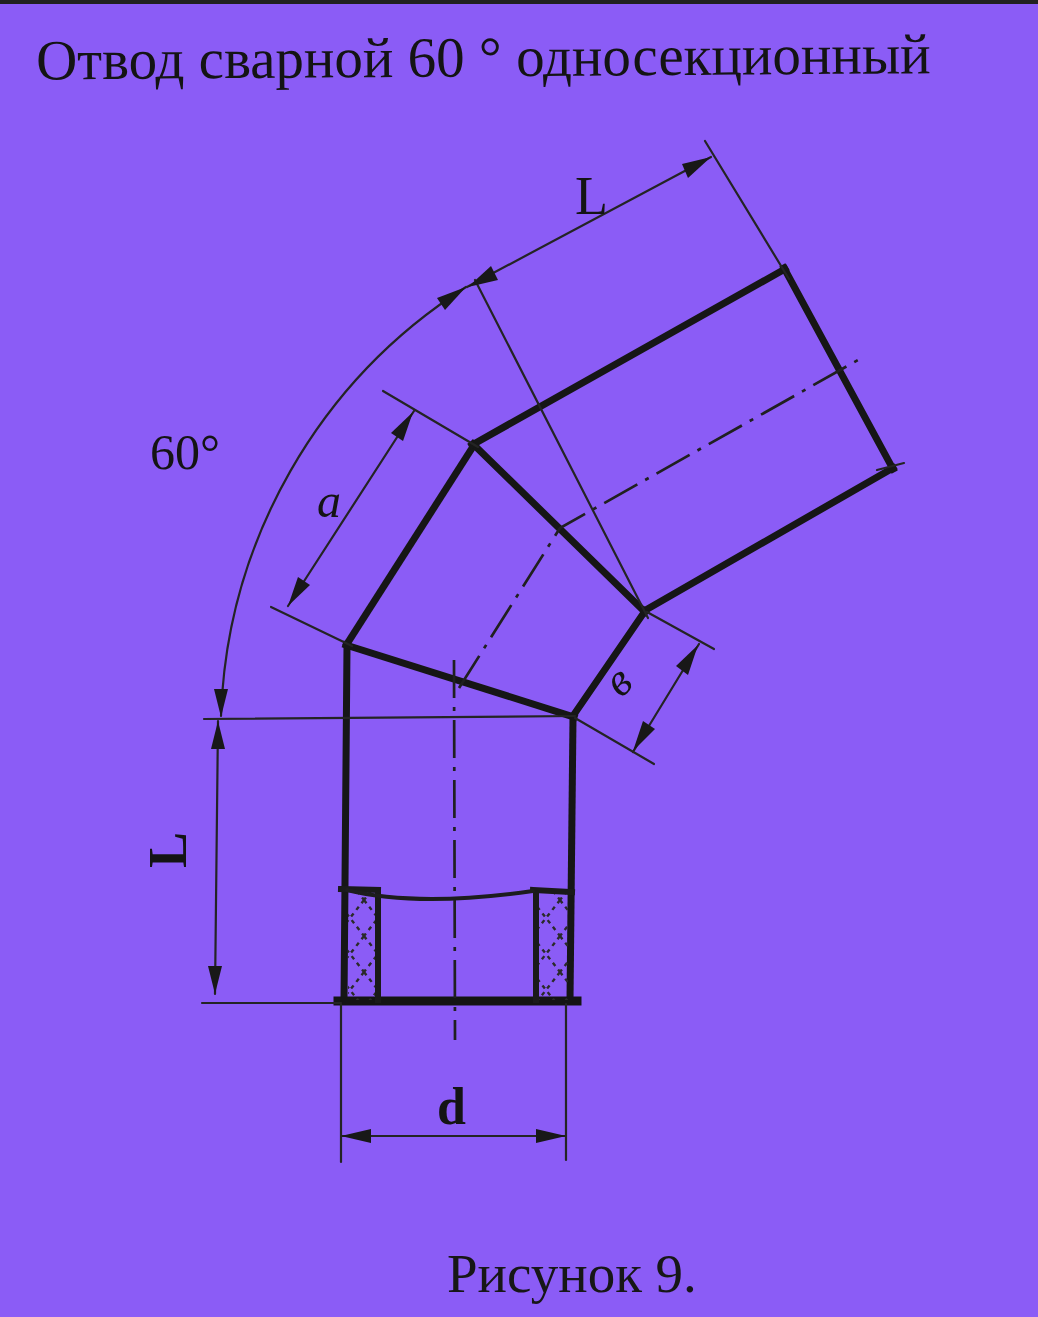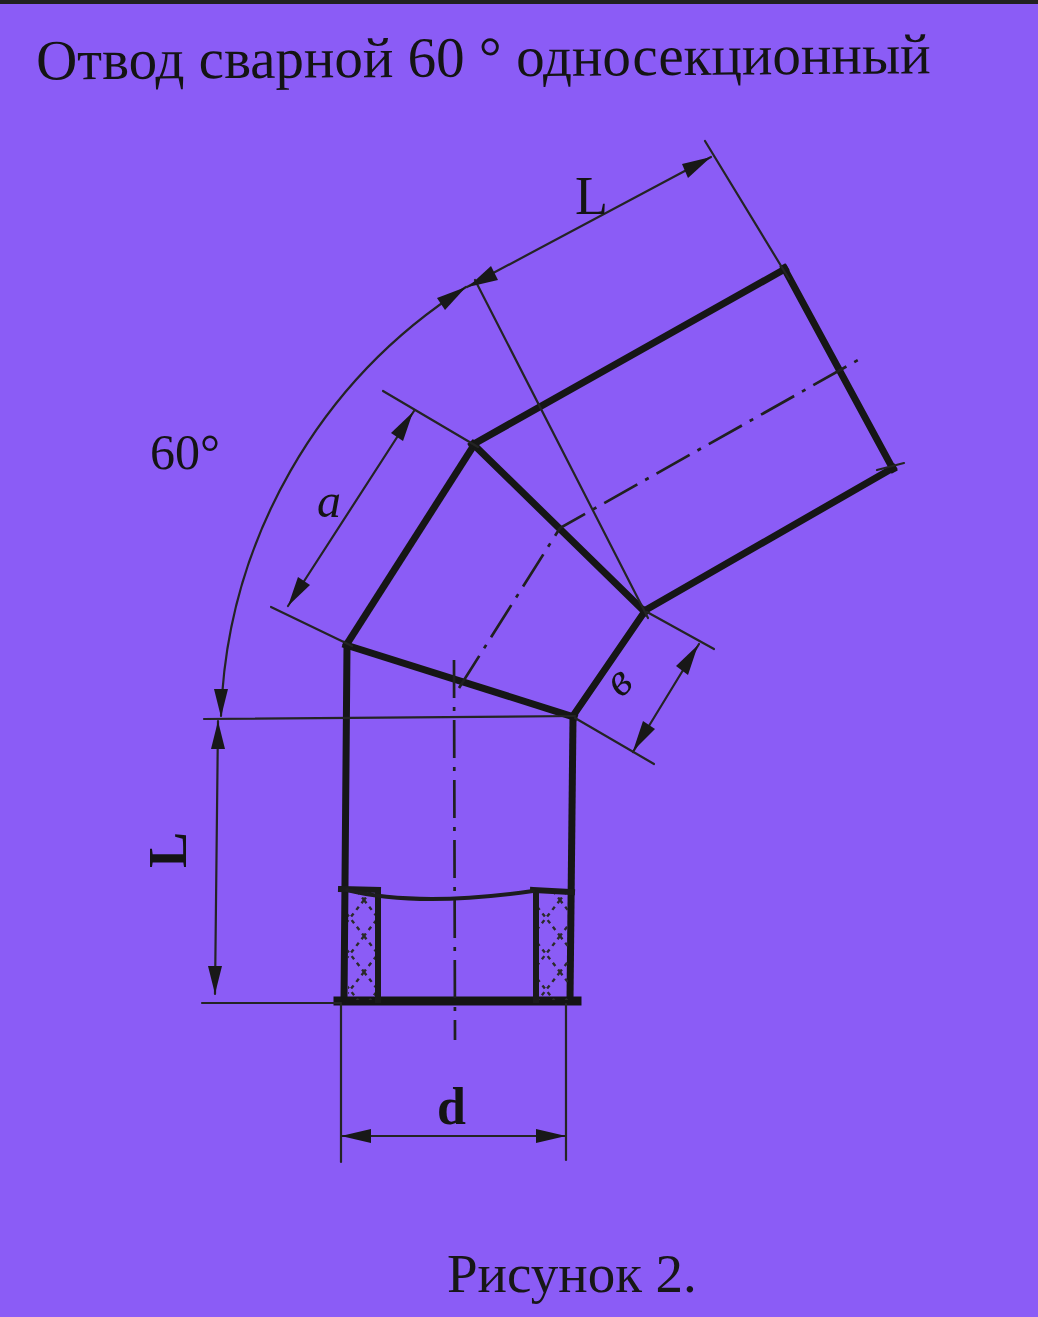--- a/index.html
+++ b/index.html
@@ -132,14 +132,14 @@
     <g>
       <path class="thin" d="M341,1004 L341,1162"></path>
       <path class="thin" d="M566,1004 L566,1160"></path>
       <path class="thin" d="M341,1136 L566,1136"></path>
       <polygon class="arrow" points="341,1136 371,1129 371,1143"></polygon>
       <polygon class="arrow" points="566,1136 536,1129 536,1143"></polygon>
       <text class="dimtxt bold" x="437" y="1124" font-size="52">d</text>
     </g>
   </svg>
 
-  <div class="figure-caption">Рисунок 2.</div>
+  <div class="figure-caption">Рисунок 9.</div>
 </div>
 
 </body></html>

